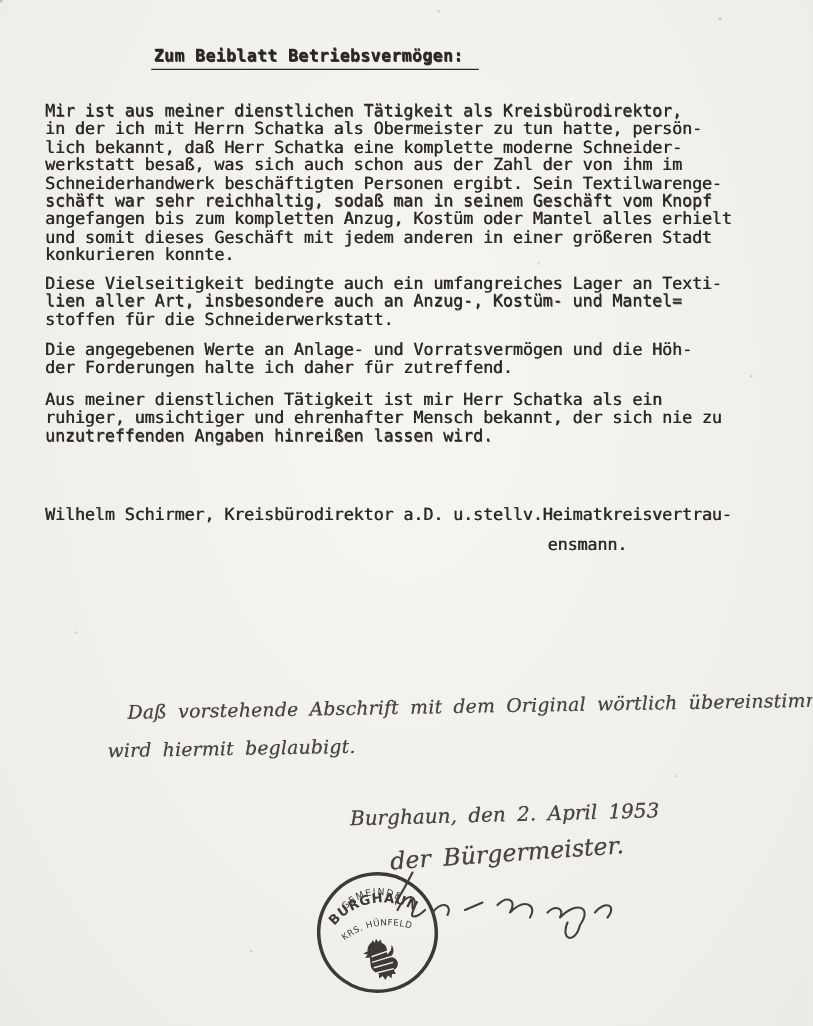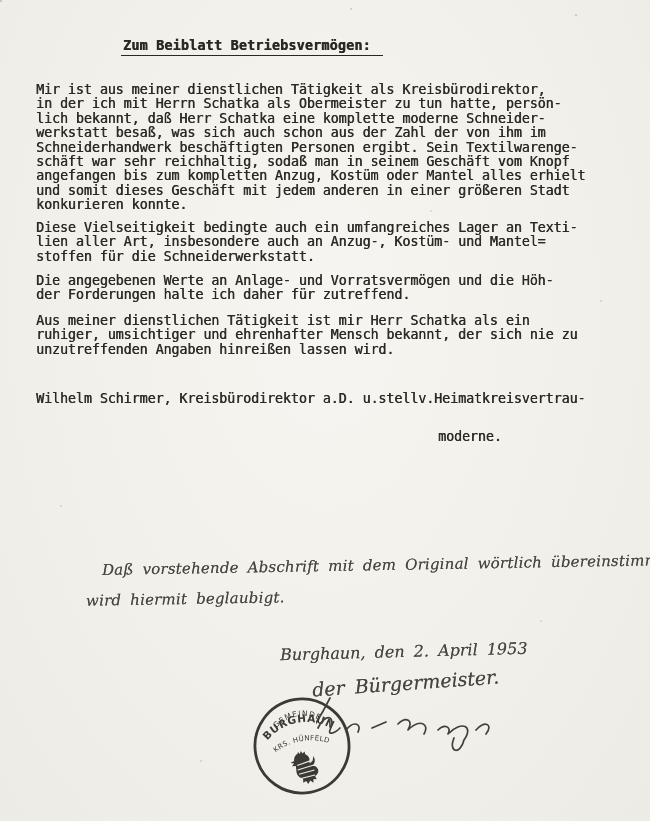--- a/index.html
+++ b/index.html
@@ -57,22 +57,22 @@
 konkurieren konnte.</div>
   <div class="typed" style="left:36px;top:221px">Diese Vielseitigkeit bedingte auch ein umfangreiches Lager an Texti-
 lien aller Art, insbesondere auch an Anzug-, Kostüm- und Mantel=
 stoffen für die Schneiderwerkstatt.</div>
   <div class="typed" style="left:36px;top:314px">Aus meiner dienstlichen Tätigkeit ist mir Herr Schatka als ein
 ruhiger, umsichtiger und ehrenhafter Mensch bekannt, der sich nie zu
 unzutreffenden Angaben hinreißen lassen wird.</div>
   <div class="typed" style="left:36px;top:274px">Die angegebenen Werte an Anlage- und Vorratsvermögen und die Höh-
 der Forderungen halte ich daher für zutreffend.</div>
 
-  <div class="typed" style="left:36px;top:392px">Wilhelm Schirmer, Kreisbürodirektor a.D. u.stellv.Heimatkreisvertrau-</div>
-  <div class="typed" style="left:438px;top:430px">moderne.</div>
+  <div class="typed" style="left:36px;top:406px">Wilhelm Schirmer, Kreisbürodirektor a.D. u.stellv.Heimatkreisvertrau-</div>
+  <div class="typed" style="left:438px;top:430px">ensmann.</div>
 
   <div class="hand cert-line1">Daß vorstehende Abschrift mit dem Original wörtlich übereinstimmt,</div>
   <div class="hand cert-line2">wird hiermit beglaubigt.</div>
   <div class="hand cert-date">Burghaun, den 2. April 1953</div>
   <div class="hand cert-signer">der Bürgermeister.</div>
 
   <svg class="stamp-svg" width="106" height="106" viewBox="0 0 106 106">
     <g transform="rotate(-10 53 53)" fill="#2e2b25">
       <circle cx="53" cy="53" r="47" fill="none" stroke="#2e2b25" stroke-width="2.8"></circle>
       <path id="arcA" d="M 25,37 A 35 35 0 0 1 81,37" fill="none"></path>

